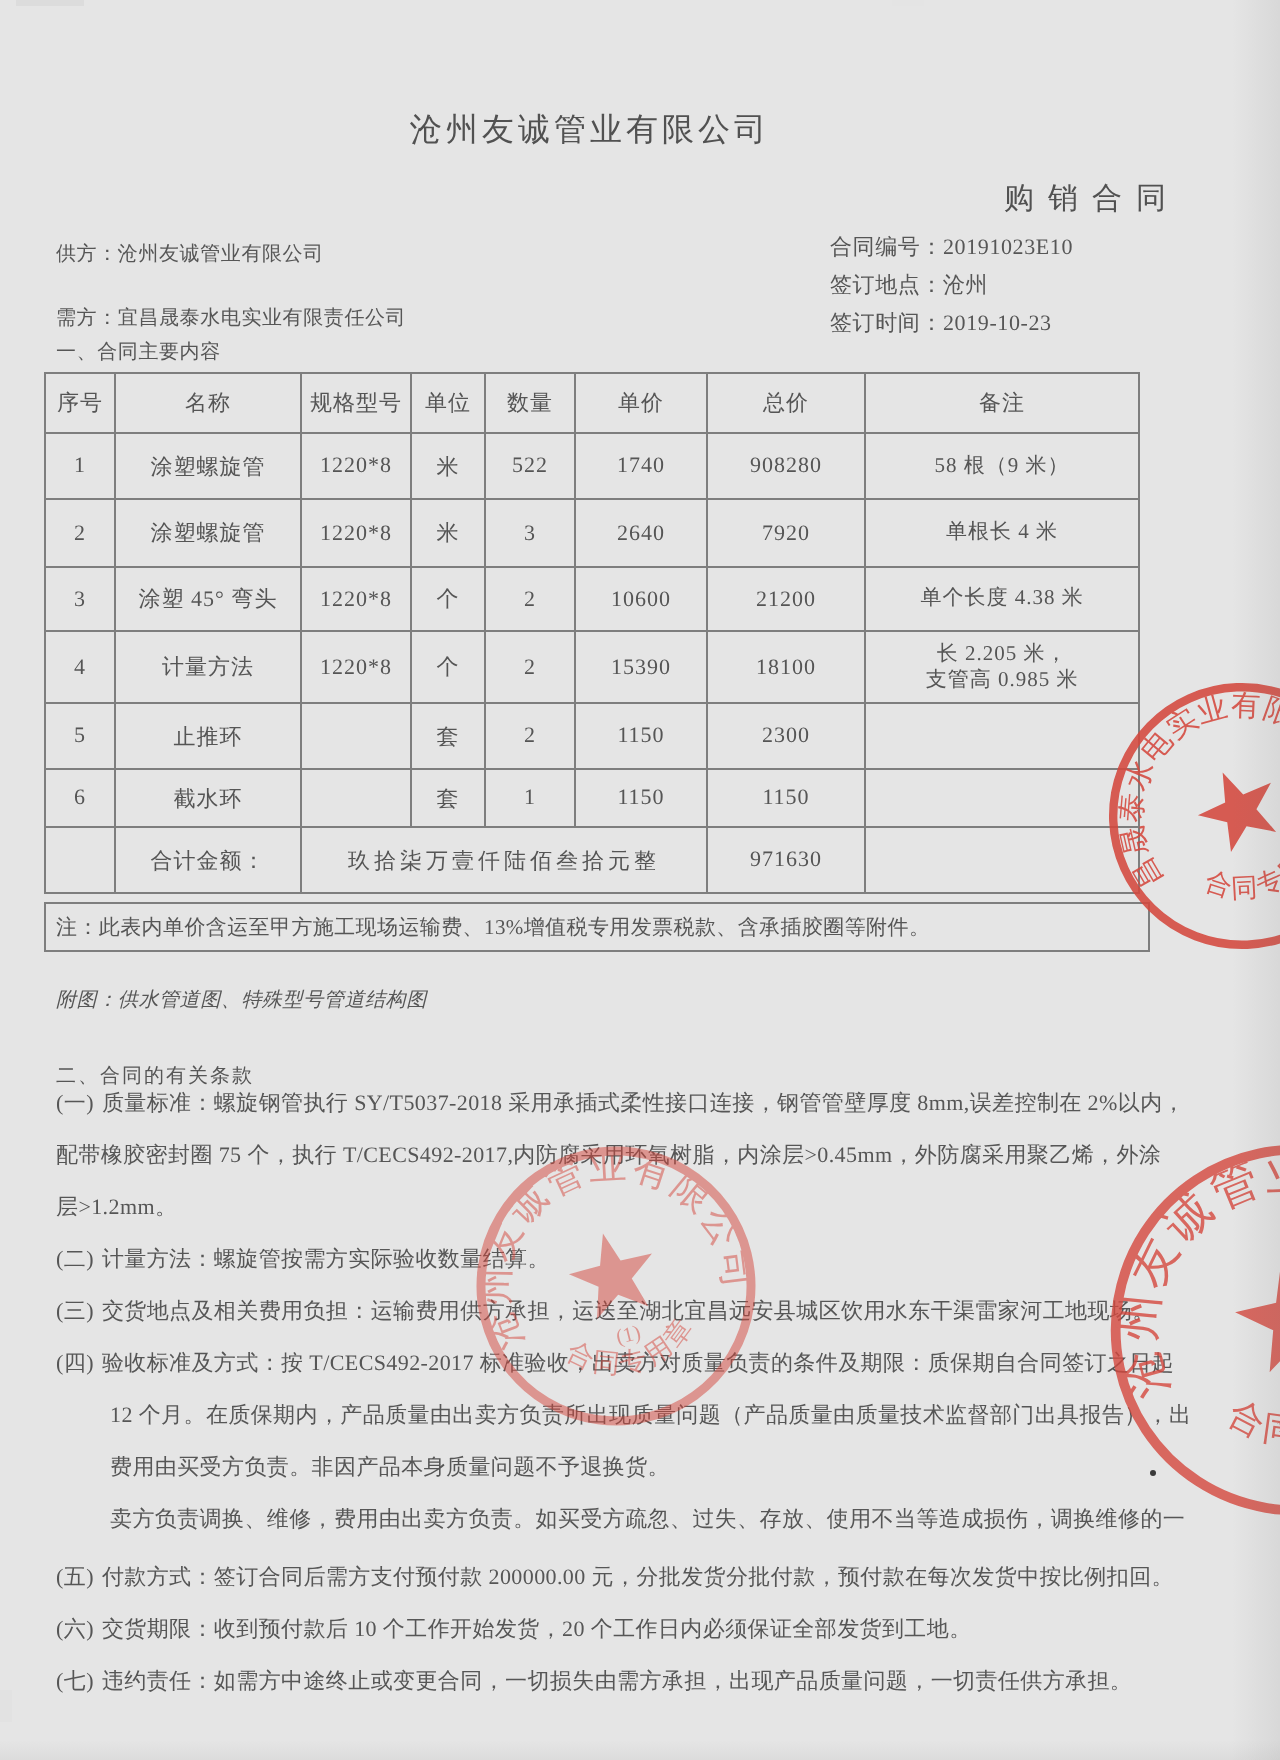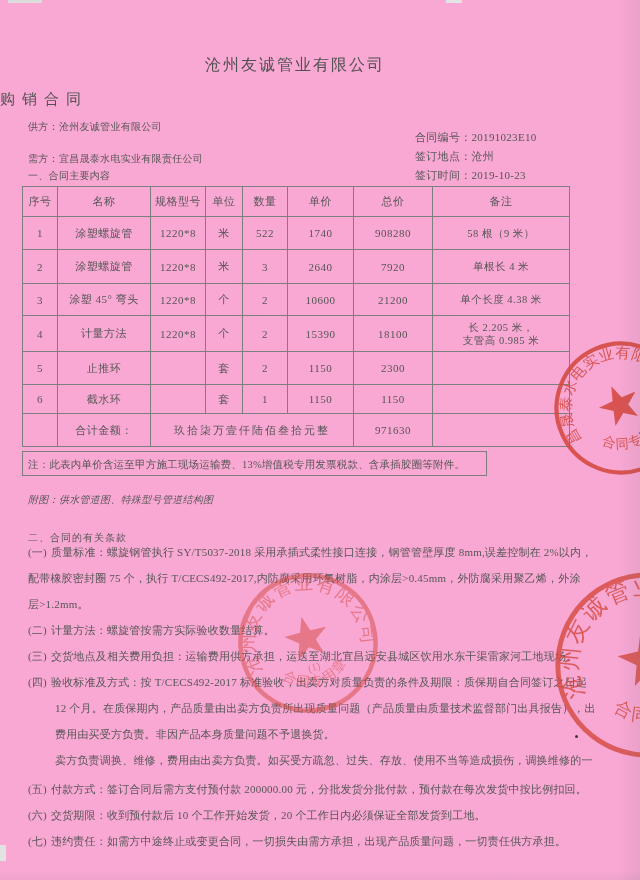--- a/index.html
+++ b/index.html
@@ -2,50 +2,50 @@
 <html><head>
 <meta charset="utf-8">
 <style>
   html,body{margin:0;padding:0;}
   body{
     width:640px;height:880px;position:relative;overflow:hidden;
     background:#fdfdfd;
     font-family:"Liberation Serif","DejaVu Serif",serif;
     color:#565656;
   }
-  .page{position:absolute;inset:0;overflow:hidden;background:#f9a8d4;}
+  .page{position:absolute;inset:0;overflow:hidden;background:#e5e5e5;}
   .edge-right{position:absolute;top:0;right:0;width:24px;height:100%;
     background:linear-gradient(to right,rgba(0,0,0,0),rgba(100,100,100,0.10));}
   .edge-bottom{position:absolute;left:0;bottom:0;width:100%;height:10px;
     background:linear-gradient(to bottom,rgba(0,0,0,0),rgba(100,100,100,0.07));}
   .artifact{position:absolute;background:#dcdcdc;}
   .a-top1{left:8px;top:0;width:34px;height:3px;}
   .a-top2{left:446px;top:0;width:16px;height:3px;background:#e4e4e4;}
   .a-botleft{left:0;top:845px;width:6px;height:16px;background:#e2e2e2;}
   .speck{position:absolute;left:575px;top:735px;width:3px;height:3px;border-radius:50%;background:#3a3a3a;}
 
   .company-title{position:absolute;left:0;top:55px;width:590px;text-align:center;
     font-size:16px;letter-spacing:2px;color:#515151;}
-  .doc-title{position:absolute;left:0;top:90px;width:590px;text-align:left;
+  .doc-title{position:absolute;left:0;top:90px;width:590px;text-align:right;
     font-size:15px;letter-spacing:7px;color:#515151;}
 
   .line{position:absolute;font-size:10px;white-space:nowrap;letter-spacing:0.3px;}
   .supplier-line{left:28px;top:120px;}
   .buyer-line{left:28px;top:152px;}
-  .meta-block{position:absolute;left:415px;top:128px;font-size:11px;line-height:19px;letter-spacing:0.3px;}
+  .meta-block{position:absolute;left:415px;top:115px;font-size:11px;line-height:19px;letter-spacing:0.3px;}
   .sec1-heading{left:28px;top:169px;}
 
   table.main{position:absolute;left:22px;top:186px;width:547px;border-collapse:collapse;
     table-layout:fixed;font-size:11px;color:#555;}
   table.main th,table.main td{border:1px solid #7e7e7e;text-align:center;
     font-weight:normal;padding:0 2px;letter-spacing:0.5px;}
   table.main td.remark{white-space:pre-line;line-height:13px;font-size:10.5px;margin-top:44px;}
   table.main td.words{letter-spacing:2px;}
 
-  .note-box{position:absolute;left:22px;top:451px;width:465px;height:25px;
+  .note-box{position:absolute;left:22px;top:451px;width:553px;height:25px;
     border:1px solid #7e7e7e;font-size:10.5px;line-height:25px;padding-left:5px;
     white-space:nowrap;letter-spacing:0.2px;box-sizing:border-box;}
   .attachment-line{left:28px;top:493px;font-style:italic;}
   .sec2-heading{left:28px;top:518px;letter-spacing:1px;margin-top:13px;}
 
   .clauses{position:absolute;left:28px;top:539px;width:592px;font-size:11px;letter-spacing:0.2px;}
   .clause-line{height:26px;line-height:26px;white-space:nowrap;}
   .clause-line.indent{padding-left:27px;}
   .clause-marker{margin-right:4px;}
 

